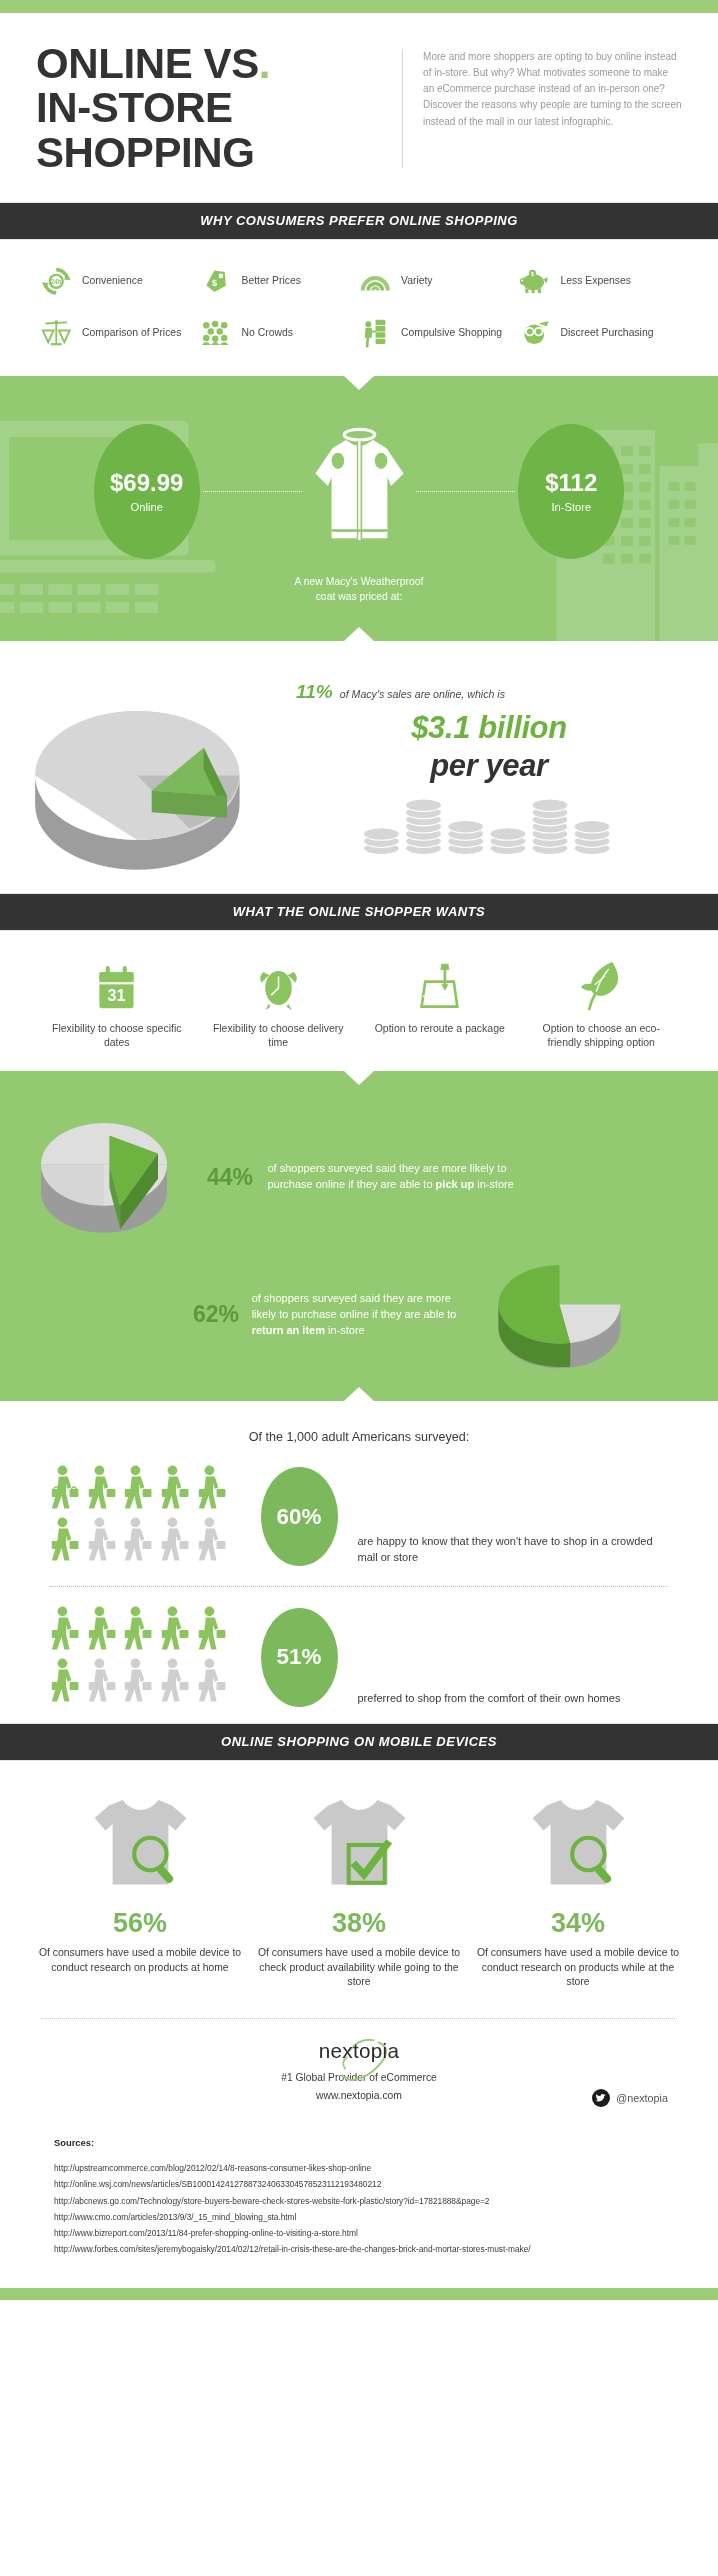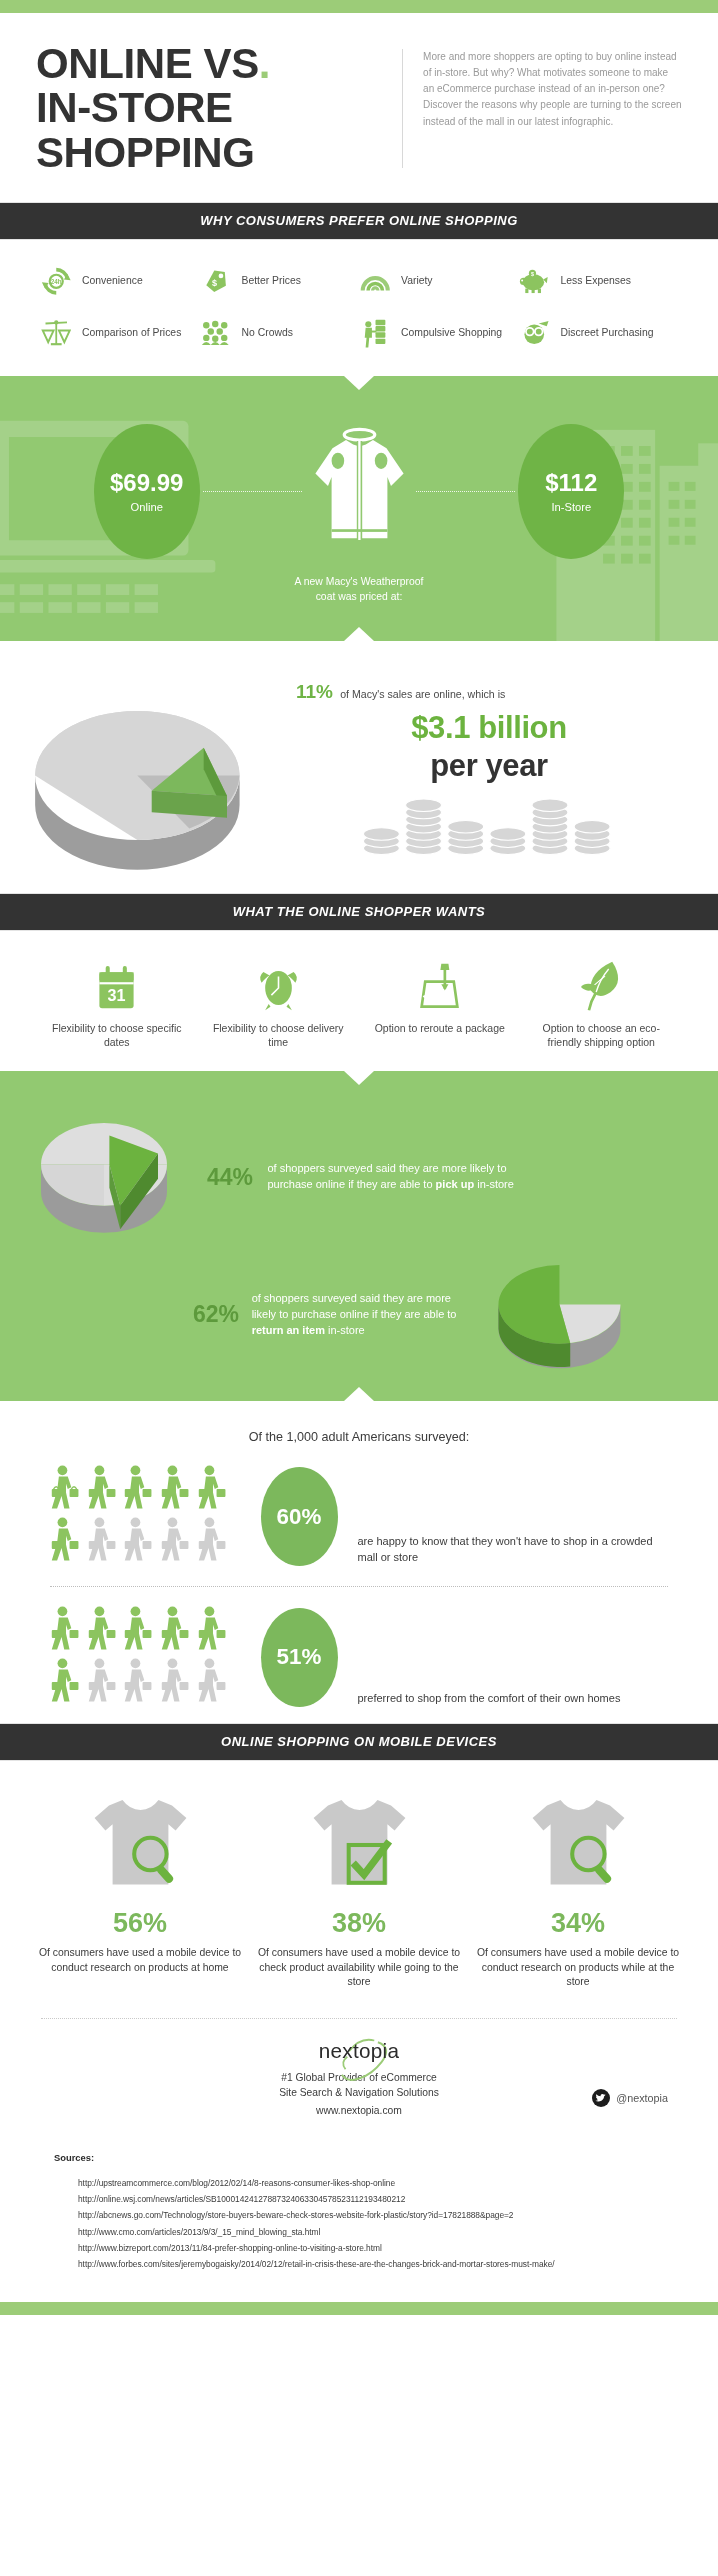--- a/index.html
+++ b/index.html
@@ -84,21 +84,21 @@
   .dots-line { flex: 0 0 99px; border-top: 1.8px dotted #ffffff; opacity: .85; margin: 0 3.6px; }
   .coat { flex: 0 0 auto; margin: 0 3.6px; }
   .coat-caption {
     text-align: center; color: #ffffff; font-size: 10.4px;
     line-height: 1.5; margin-top: 12.6px; position: relative; z-index: 3;
   }
 
   
   .pie-section { position: relative; padding: 40px 0 23px 0; display: flex; align-items: flex-start; }
   .pie-left { width: 296px; display: flex; justify-content: center; padding-left: 10.8px; }
-  .pie-right { flex: 1; padding-right: 36px; }
+  .pie-right { flex: 1; padding-right: 36px; font-style: italic; }
   .cb-line { display: flex; align-items: baseline; gap: 7.2px; }
   .pct-green { color: #6fb446; font-size: 19px; font-weight: bold; }
   .cb-text { font-size: 10.6px; color: #4a4a4a; }
   .big-green { color: #6cb33f; font-size: 31px; font-weight: bold; text-align: center; margin-top: 7.2px; letter-spacing: -0.4px;}
   .big-dark { color: #333; font-size: 31px; font-weight: bold; text-align: center; margin-top: 1.8px; letter-spacing: -0.4px;}
   .coins { display: flex; align-items: flex-end; justify-content: center; gap: 5.4px; margin-top: 5.4px; }
 
   
   .wants { padding: 27px 36px 21.5px 36px; display: flex; }
   .want { flex: 1; text-align: center; padding: 0 5.4px; }
@@ -143,21 +143,21 @@
   .brand-name { font-size: 20.7px; color: #2b2b2b; letter-spacing: 0.3px; }
   .brand-tag { text-align: center; font-size: 10.3px; line-height: 1.45; color: #3b3b3b; margin-top: 7.2px; }
   .brand-url { text-align: center; font-size: 10.3px; color: #3b3b3b; margin-top: 4.5px; }
   .twitter { position: absolute; right: 50px; top: 70px; display: flex; align-items: center; gap: 6.3px; }
   .twitter .handle { font-size: 10.8px; color: #555; }
 
   
   .sources { padding: 23px 54px 30.5px 54px; }
   .sources h4 { font-size: 9.4px; font-weight: bold; color: #2b2b2b; margin-bottom: 12.6px; }
   .sources ul { list-style: none; }
-  .sources li { font-size: 8.4px; color: #3b3b3b; line-height: 1.92; letter-spacing: -0.04px; margin-left: 24px; }
+  .sources li { font-size: 8.4px; color: #3b3b3b; line-height: 1.92; letter-spacing: -0.04px; }
 </style>
 </head>
 <body>
 
 <div class="page">
 
   <div class="accent-bar"></div>
 
   <div class="header">
     <div class="header-left">
@@ -804,21 +804,20 @@
         <svg width="135" height="47" viewBox="0 0 150 52" style="position:absolute; left:50%; top:-4.5px; transform:translateX(-50%); z-index:0;">
           <path d="M96 8 q16 6 4 22 q-10 13 -24 18 q-14 5 -20 -4" fill="none" stroke="#9ccc78" stroke-width="2.2"></path>
           <path d="M92 6 q-16 -4 -28 12" fill="none" stroke="#9ccc78" stroke-width="2"></path>
           <path d="M60 38 q-6 -8 2 -14" fill="none" stroke="#9ccc78" stroke-width="2"></path>
         </svg>
         <span class="brand-name" style="position:relative; z-index:1;">nextopia</span>
       </span>
     </div>
     <div class="brand-tag">
       <div>#1  Global Provider of eCommerce</div>
-      <div>Site Search  &amp; Navigation Solutions</div>
     </div>
     <div class="brand-url">www.nextopia.com</div>
 
     <div class="twitter">
       <svg width="18" height="18" viewBox="0 0 20 20">
         <circle cx="10" cy="10" r="10" fill="#1d1d1d"></circle>
         <path d="M15.2 6.6 q-.7.3-1.4.4 q.8-.5 1.1-1.3 q-.7.4-1.5.6 q-.7-.8-1.8-.8 q-2.1 0-2.1 2.1 q0 .3.1.5 q-3-.1-4.8-2.4 q-.3.6-.3 1.2 q0 1.2.9 1.8 q-.6 0-1.1-.3 q0 1.8 1.7 2.2 q-.3.1-.7.1 q-.2 0-.4-.1 q.5 1.5 2 1.5 q-1.2.9-2.7.9 q-.3 0-.5 0 q1.5.9 3.3.9 q4 0 5.8-3.3 q.5-.9.5-2 q0-.2 0-.3 q.7-.5 1.2-1.2 z" fill="#ffffff"></path>
       </svg>
       <span class="handle">@nextopia</span>
     </div>

